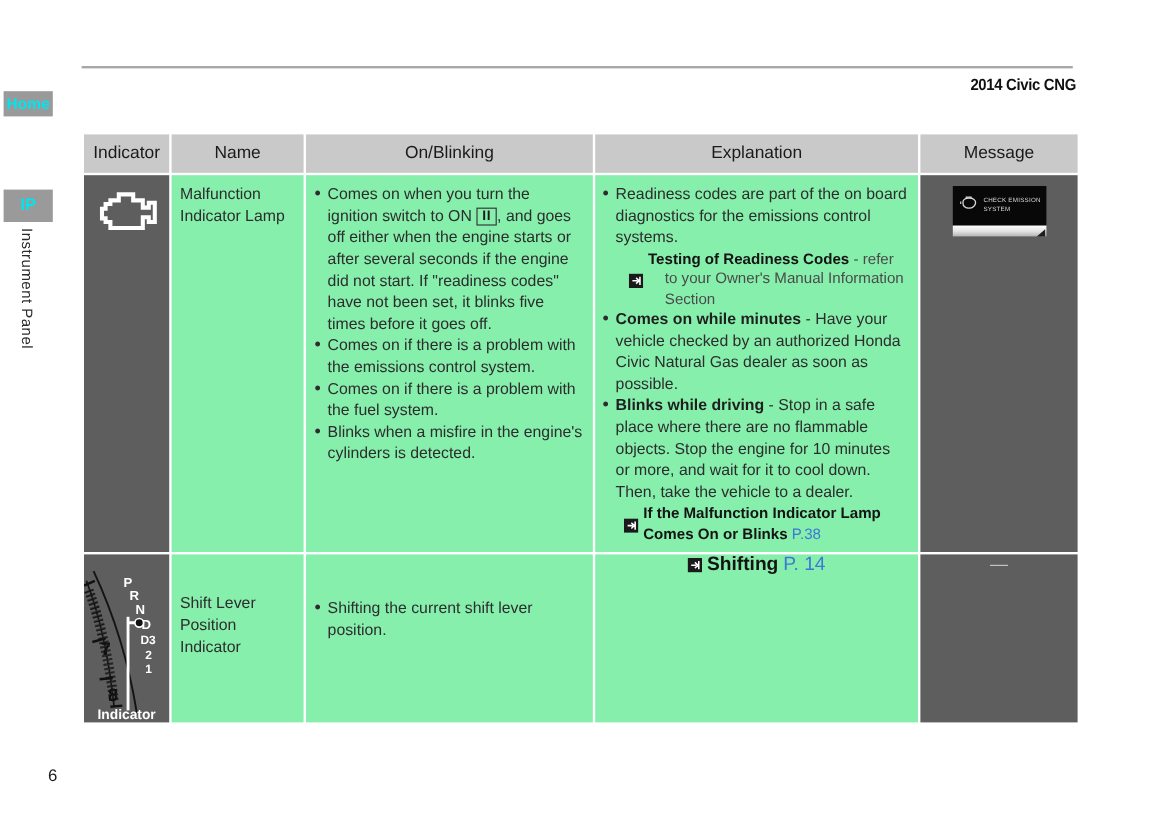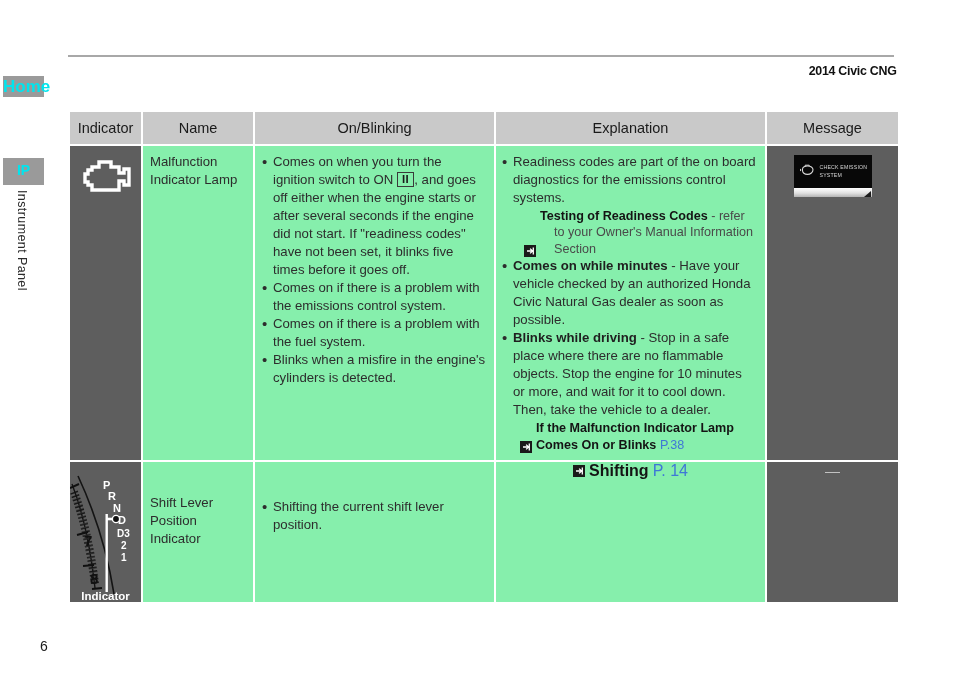--- a/index.html
+++ b/index.html
@@ -69,21 +69,21 @@
     font-weight: bold;
     text-align: center;
     font-family: "Liberation Sans", sans-serif;
   }
   .side-home {
     left: 3px;
     top: 76px;
     width: 41px;
     height: 21px;
     line-height: 21px;
-    font-size: 17px;
+    font-size: 13px;
   }
   .side-ip {
     left: 3px;
     top: 158px;
     width: 41px;
     height: 27px;
     line-height: 25px;
     font-size: 14px;
   }
   .side-vert-label {
@@ -170,21 +170,21 @@
     font-weight: bold;
     line-height: 1.15;
     vertical-align: 1px;
     letter-spacing: .5px;
     color: #1a1a1a;
   }
 
   
   .refline {
     display: flex;
-    align-items: flex-end;
+    align-items: center;
     margin-left: 22px;
     margin-top: 1px;
     font-size: 12.6px;
     line-height: 1.3;
   }
   .ref-arrow {
     flex: 0 0 auto;
     width: 13px;
     height: 12px;
     margin-top: 2px;

